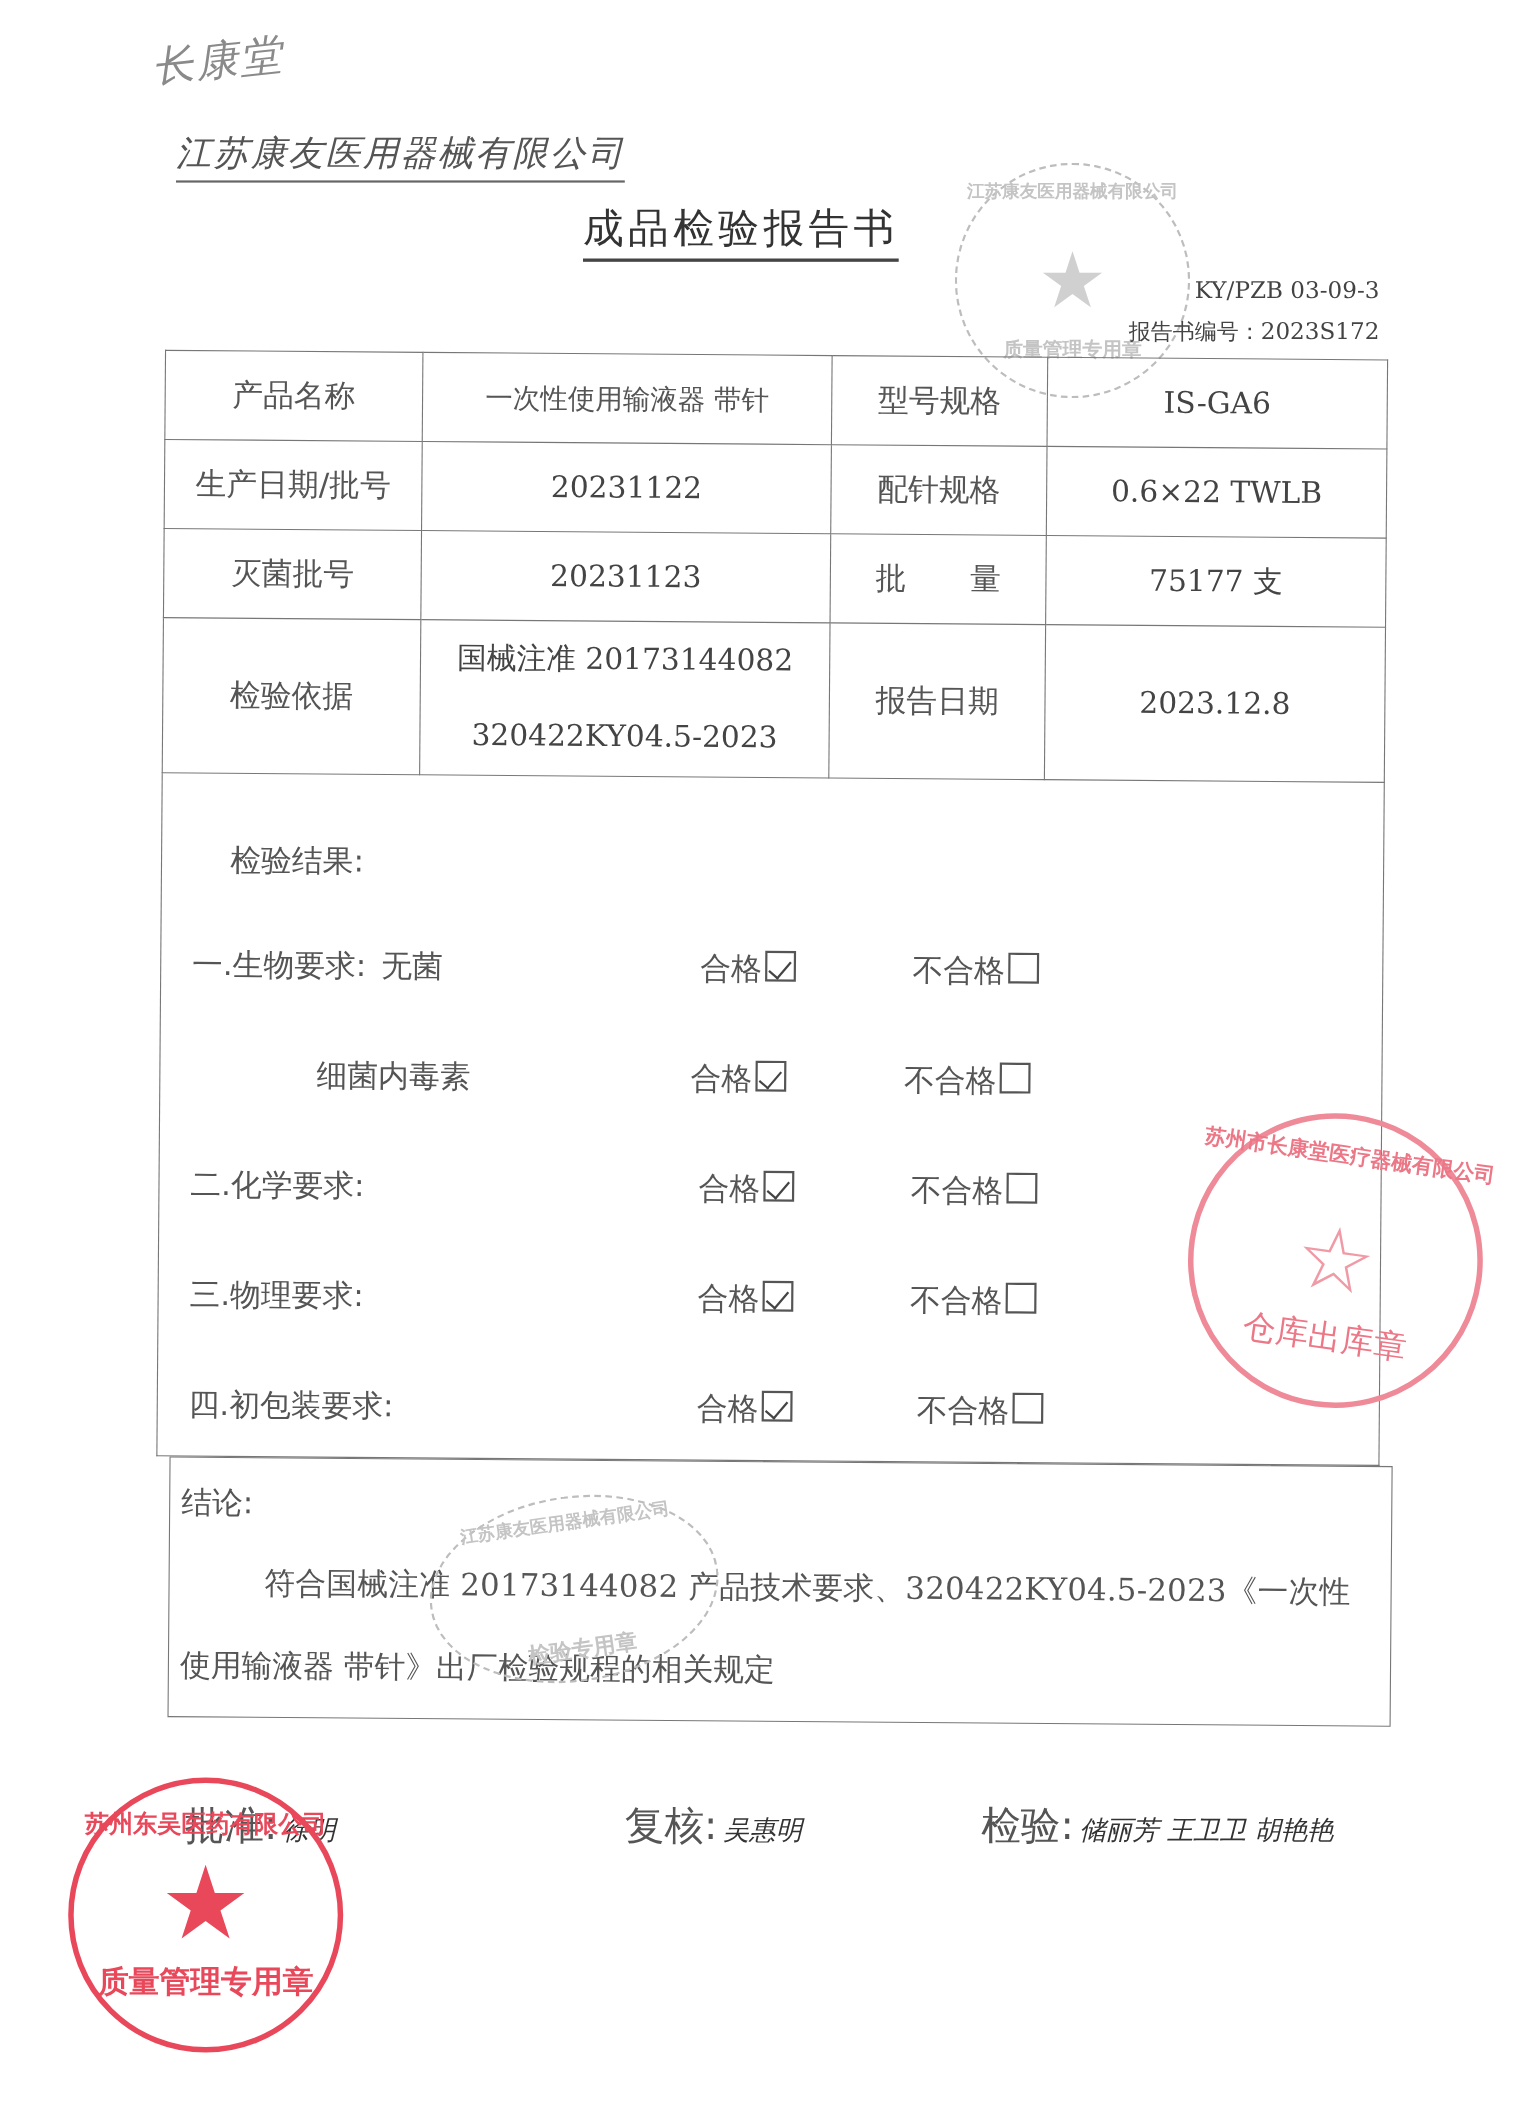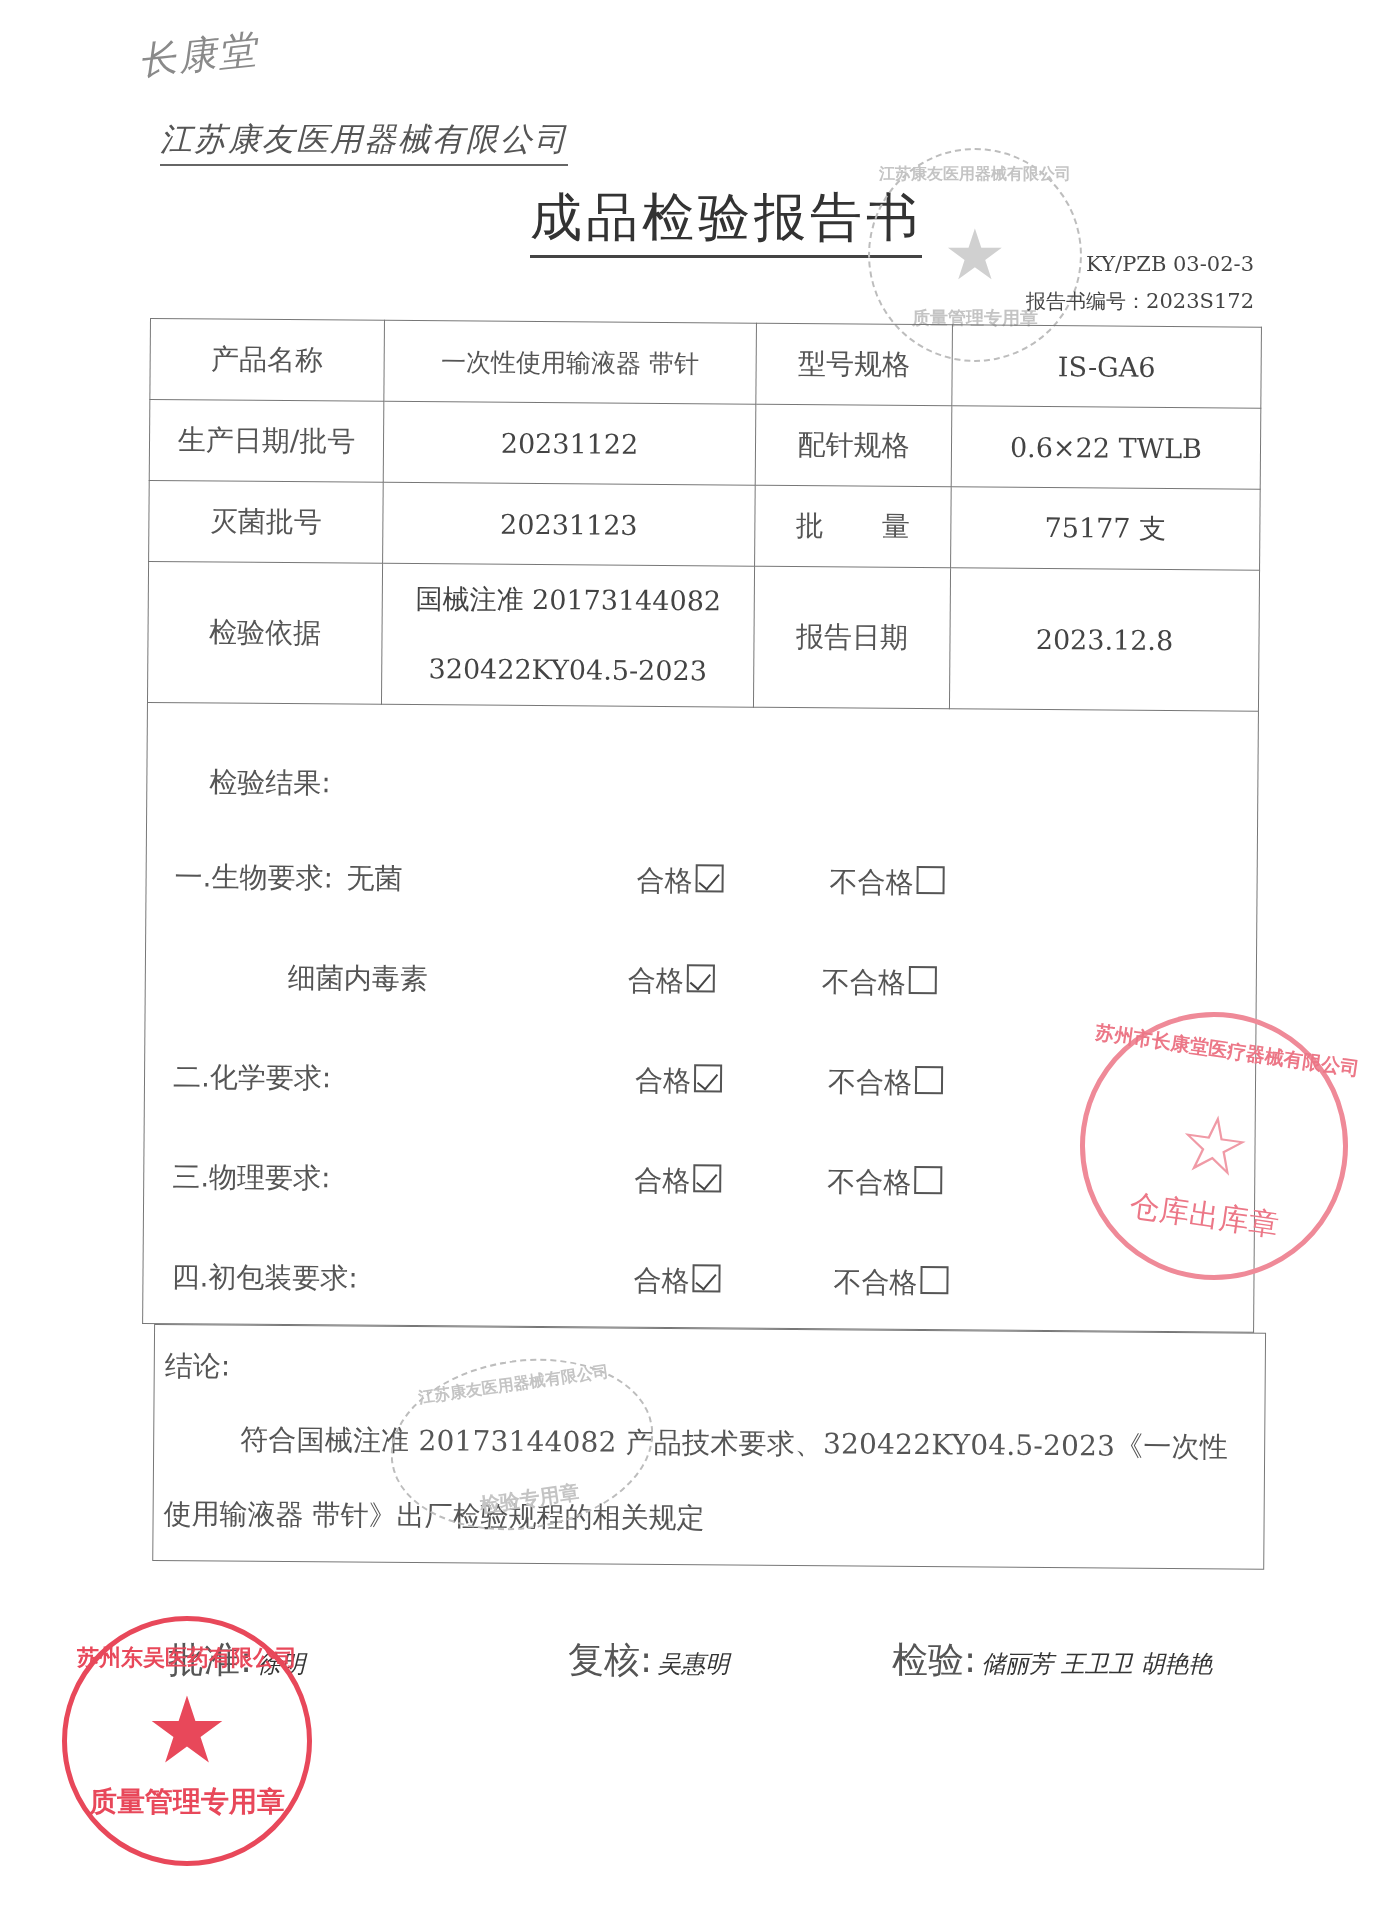--- a/index.html
+++ b/index.html
@@ -20,21 +20,21 @@
     left: 138px; top: 30px; font-size: 38px; color: #8a8a8a;
     transform: rotate(-6deg); letter-spacing: 2px;
   }
   .company {
     left: 160px; top: 118px; font-size: 32px; font-style: italic;
     font-family: "DejaVu Sans", sans-serif;
     color: #555; letter-spacing: 2px;
     border-bottom: 2px solid #666; padding-bottom: 2px;
   }
   .title {
-    left: 530px; top: 183px; font-size: 52px; letter-spacing: 4px;
+    left: 530px; top: 183px; font-size: 37px; letter-spacing: 4px;
     color: #333; border-bottom: 3px solid #444; padding-bottom: 2px;
     font-family: "DejaVu Sans", sans-serif;
   }
   .doc-code { right: 142px; top: 252px; font-size: 21px; color: #444; }
   .report-no { right: 142px; top: 288px; font-size: 21px; color: #444; }
   .report-no .lbl { font-family: Liberation Sans, sans-serif; font-size: 20px; }
 
   
   .sheet {
     position: absolute; left: 150px; top: 318px; width: 1112px;
@@ -103,21 +103,21 @@
 <div class="abs hand handwritten-note">长康堂</div>
 <div class="abs company">江苏康友医用器械有限公司</div>
 <div class="abs title">成品检验报告书</div>
 
 <div class="stamp stamp-gray" style="left:868px;top:148px;width:210px;height:210px;">
   <span class="star" style="color:#d0d0d0;font-size:70px;">★</span>
   <span class="ring" style="top:14px;font-size:16px;">江苏康友医用器械有限公司</span>
   <span class="bottom-text" style="bottom:30px;font-size:18px;">质量管理专用章</span>
 </div>
 
-<div class="abs doc-code">KY/PZB 03-02-3</div>
+<div class="abs doc-code">KY/PZB 03-09-3</div>
 <div class="abs report-no">
   <span class="lbl">报告书编号：</span><span>2023S172</span>
 </div>
 
 <div class="sheet">
   <table class="info">
     <colgroup>
       <col style="width:234px">
         <col style="width:372px">
         <col style="width:196px">

